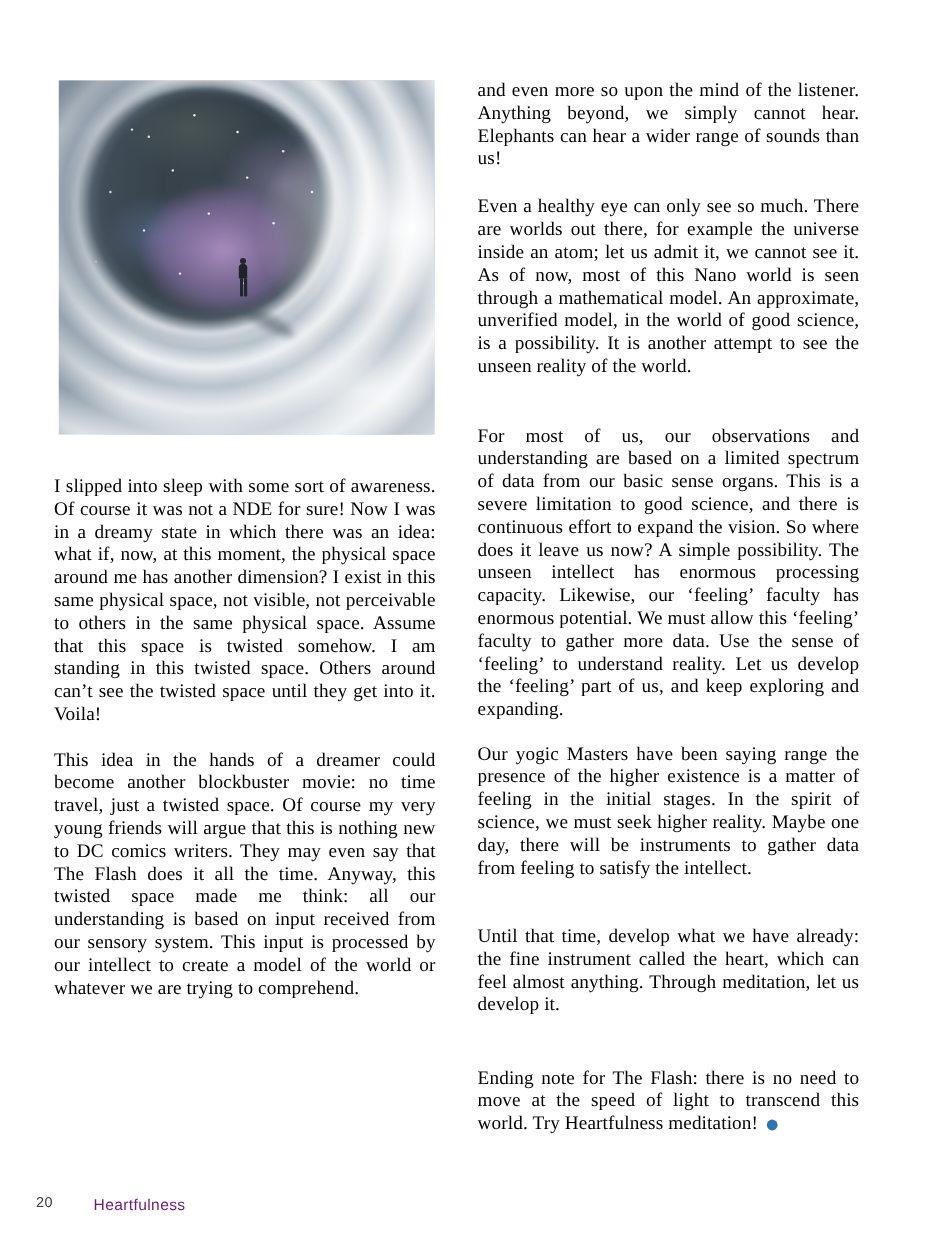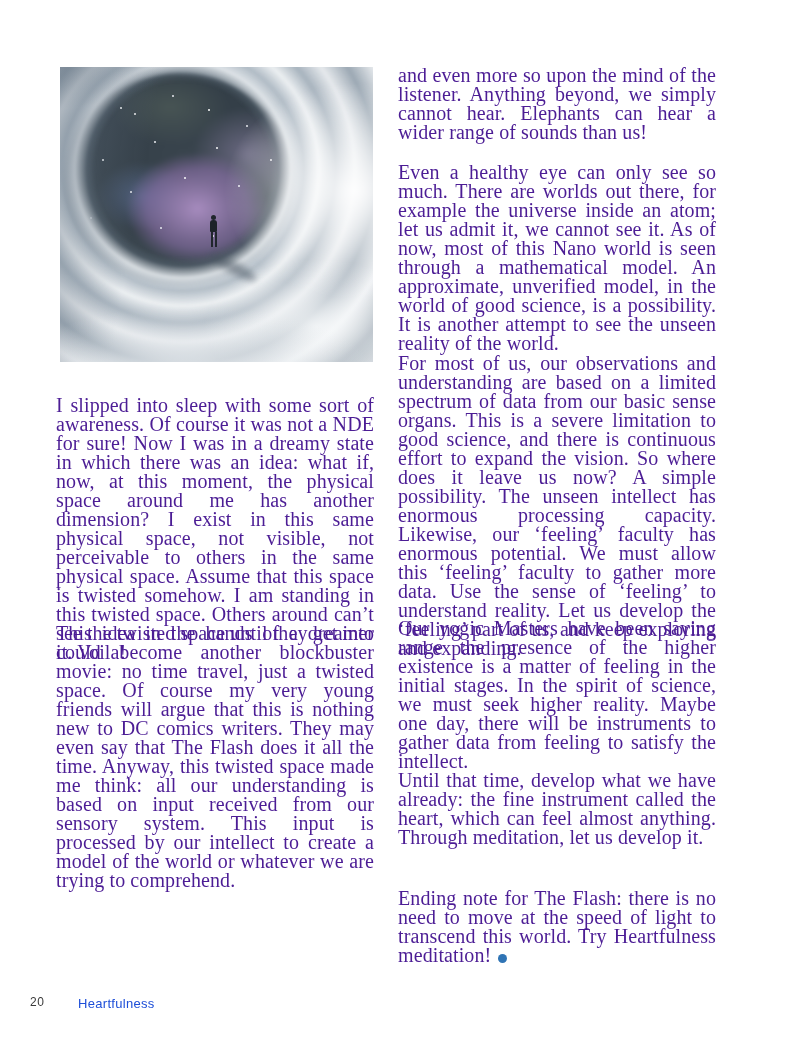--- a/index.html
+++ b/index.html
@@ -11,30 +11,30 @@
     background: #ffffff;
     overflow: hidden;
     font-family: "Liberation Serif", "DejaVu Serif", serif;
   }
   .col {
     position: absolute;
     top: 0;
     width: 318px;
     height: 1037px;
   }
-  .col-left  { left: 56px; }
+  .col-left  { left: 45px; }
   .col-right { left: 398px; }
   .para {
     position: absolute;
     left: 0;
     width: 318px;
-    font-size: 20px;
+    font-size: 16px;
     line-height: 19px;
     letter-spacing: 0.1px;
-    color: #4c1d95;
+    color: #000000;
     text-align: justify;
   }
   .end-dot {
     display: inline-block;
     width: 9px;
     height: 9px;
     border-radius: 50%;
     background: #2f74b5;
     margin-left: 7px;
     vertical-align: -1px;
@@ -152,21 +152,21 @@
     left: 30px; top: 0;
     font-size: 12px;
     letter-spacing: 0.5px;
     color: #3a3a3a;
   }
   .magazine-name {
     position: absolute;
     left: 78px; top: 1px;
     font-size: 13px;
     letter-spacing: 0.3px;
-    color: #1d4ed8;
+    color: #701a75;
   }
 </style>
 </head>
 <body>
 
 <div class="page">
 
   <div class="col col-left">
 
     <figure class="hero" aria-label="Silhouette of a person standing inside a swirling tunnel of clouds that opens onto a dark purple cosmic nebula with stars">

